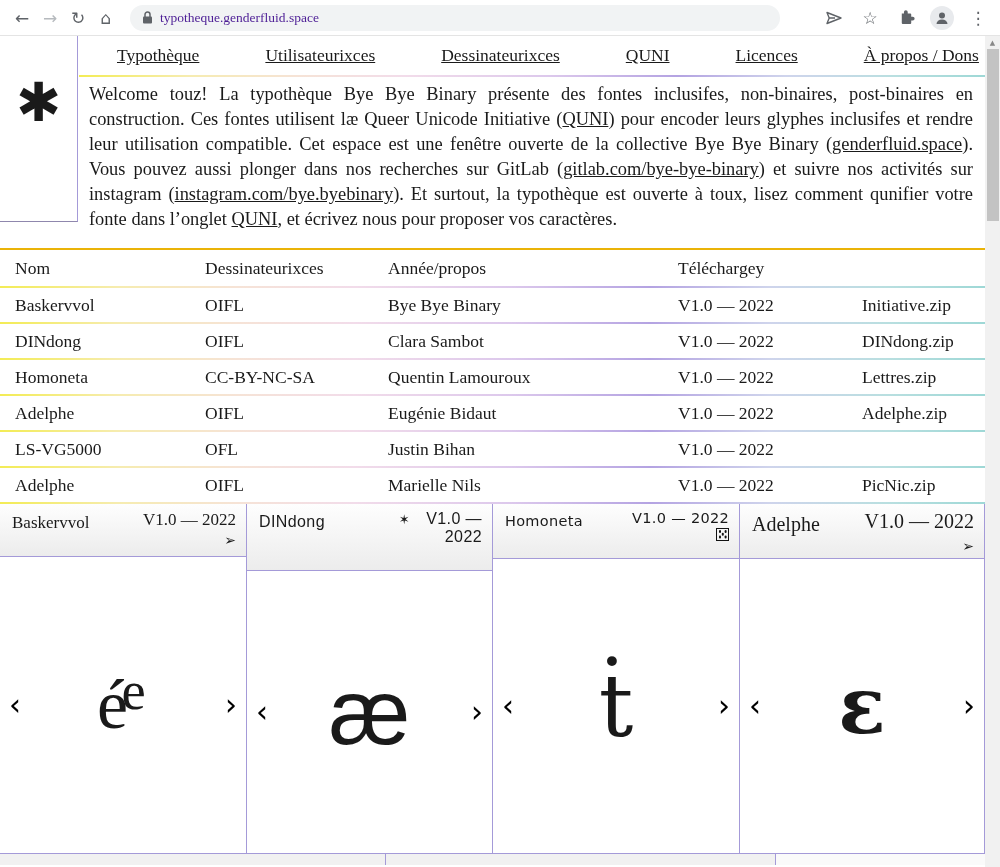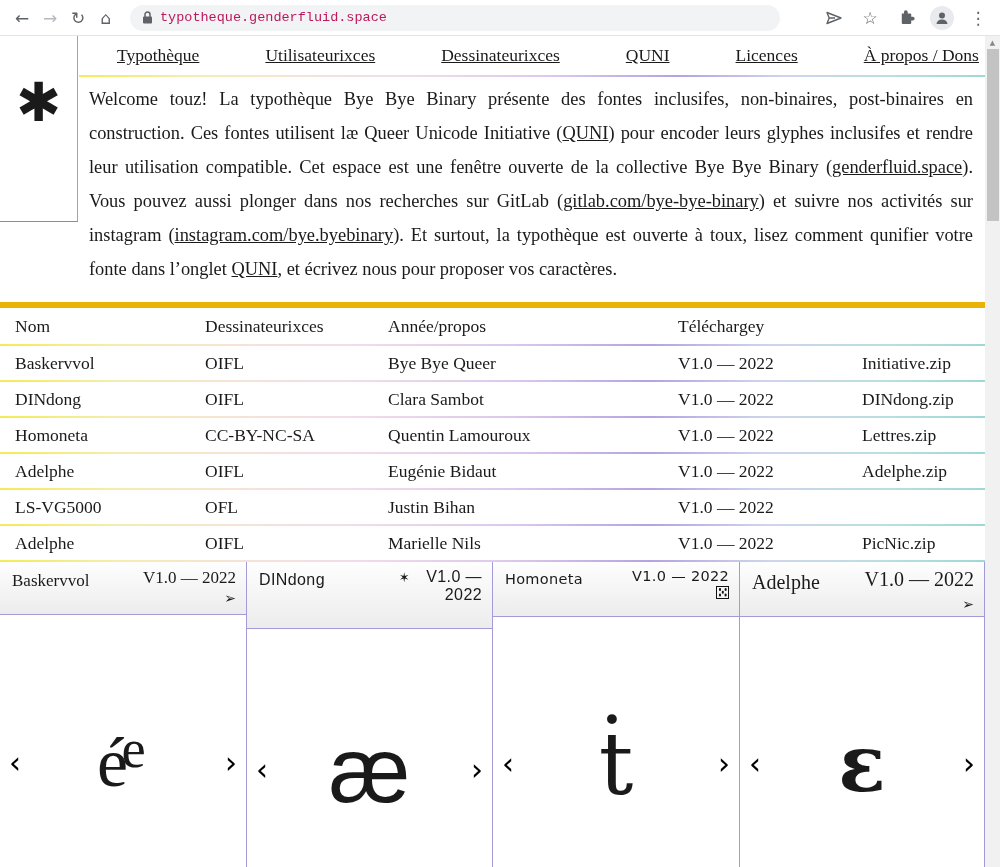--- a/index.html
+++ b/index.html
@@ -8,21 +8,21 @@
 
   
   .chrome { height:36px; display:flex; align-items:center; background:#fff;
             border-bottom:1px solid #e4e4e4; padding:0 8px; }
   .chrome-btn { width:28px; height:28px; display:flex; align-items:center; justify-content:center;
                 font-family:"DejaVu Sans",sans-serif; font-size:17px; color:#5f6368; cursor:pointer; }
   .chrome-btn.dis { color:#b6babe; }
   .urlbar { flex:1; height:26px; margin:0 42px 0 10px; background:#f1f3f4; border-radius:14px;
             display:flex; align-items:center; padding:0 12px; gap:7px; }
   .urlbar svg { flex:0 0 auto; }
-  .url-text { font-family:Liberation Mono, monospace; font-size:13.5px; color:#be185d; }
+  .url-text { font-family:Liberation Serif, serif; font-size:13.5px; color:#4c1d95; }
   .chrome-right { display:flex; align-items:center; gap:12px; padding-right:2px; }
   .chrome-right .chrome-btn { width:24px; }
   .avatar-wrap { width:24px; height:24px; border-radius:50%; background:#e8eaed;
                  display:flex; align-items:center; justify-content:center; }
 
   
   .page { position:relative; height:831px; }
   .content { width:985px; }
 
   
@@ -35,25 +35,25 @@
   .hdr { position:relative; min-height:186px; }
   .logo-col { position:absolute; left:0; top:0; width:78px; height:186px;
               border-right:1px solid #a49ad8; border-bottom:1px solid #8f87ad; text-align:center; }
   .logo { font-size:54px; line-height:1; display:inline-block; margin-top:40px; }
   .hdr-right { margin-left:79px;font-family:Liberation Serif, serif; }
   .nav { height:39px; display:flex; align-items:center; justify-content:space-between;
          padding:0 6px 0 38px; }
   .nav a { font-size:17.5px; color:#1a1a1a; text-decoration:underline; cursor:pointer; white-space:nowrap; }
   .rainbow { height:2px; background:linear-gradient(90deg,#f3ec55 0%,#f6ecb0 12%,#f6e3d6 24%,
              #f2dcea 36%,#dcc8ec 52%,#b4a3e2 66%,#cfd4ec 78%,#b9dfe0 90%,#9ed8d6 100%); }
-  .intro { padding:5px 12px 8px 10px; font-size:18.4px; line-height:34px; text-align:justify; }
+  .intro { padding:5px 12px 8px 10px; font-size:18.4px; line-height:25px; text-align:justify; }
   .intro .lnk { text-decoration:underline; cursor:pointer; }
 
   
-  .table { margin-top:8px; border-top:6px solid #eab308; }
+  .table { margin-top:8px; border-top:2px solid #eab308; }
   .trow { display:grid; grid-template-columns:190px 183px 290px 184px auto;
           padding-left:15px; align-items:start; font-size:17.5px; }
   .trow > div { padding:7px 8px 6px 0; }
   .trow.head > div { padding:8px 8px 7px 0; }
   .zip { cursor:pointer; }
 
   
   .cards { display:grid; grid-template-columns:247px 246px 247px 245px; height:350px;
            border-bottom:1px solid #a49ad8; }
   .card { position:relative; border-right:1px solid #a49ad8; display:flex; flex-direction:column; }
@@ -155,21 +155,21 @@
         <div class="trow head">
           <div>Nom</div>
           <div>Dessinateurixces</div>
           <div>Année/propos</div>
           <div>Téléchargey</div>
         </div>
         <div class="rainbow"></div>
         <div class="trow">
           <div>Baskervvol</div>
           <div>OIFL</div>
-          <div>Bye Bye Queer</div>
+          <div>Bye Bye Binary</div>
           <div>V1.0 — 2022</div>
           <div class="zip">Initiative.zip</div>
         </div>
         <div class="rainbow"></div>
         <div class="trow">
           <div>DINdong</div>
           <div>OIFL</div>
           <div>Clara Sambot</div>
           <div>V1.0 — 2022</div>
           <div class="zip">DINdong.zip</div>

